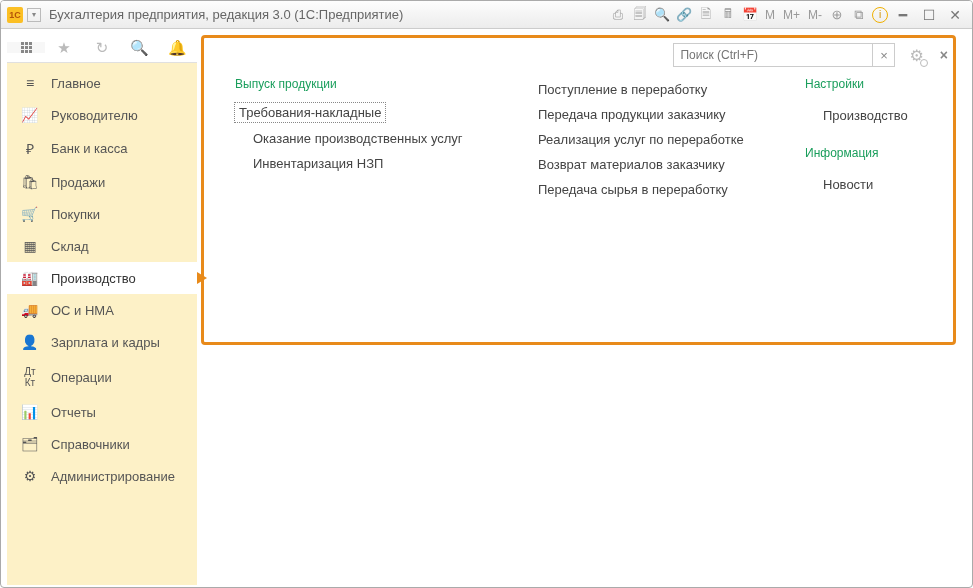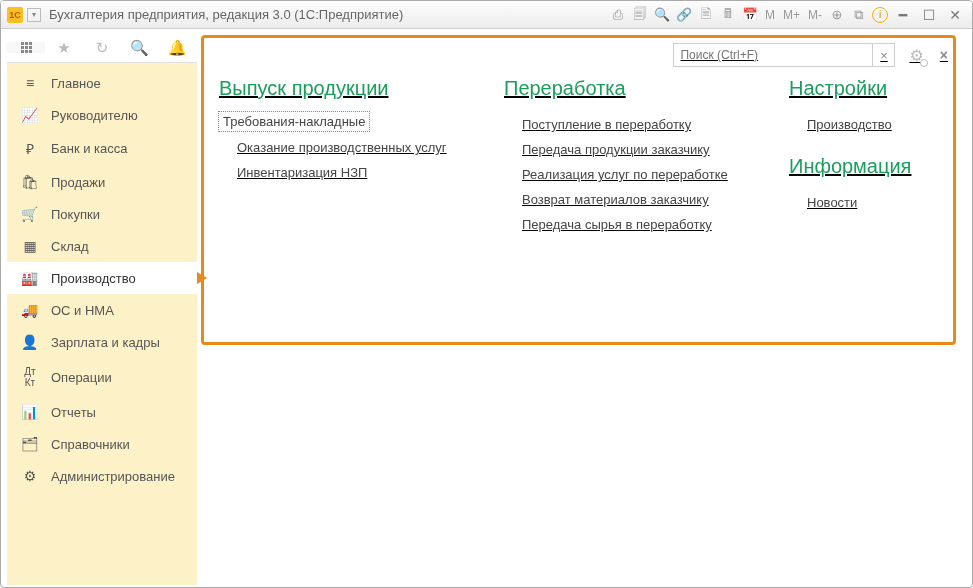--- a/index.html
+++ b/index.html
@@ -117,22 +117,21 @@
     width: 0; height: 0;
     border-top: 6px solid transparent;
     border-bottom: 6px solid transparent;
     border-left: 10px solid #e88a1a;
   }
 
   
   .content-wrap {
     flex: 1;
     position: relative;
-    padding: 4px 0 0 12px;
-    text-decoration: underline;
+    padding: 4px 0 0 28px;
   }
   .highlight-box {
     position: absolute;
     left: 4px;
     top: 2px;
     right: 10px;
     height: 310px;
     border: 3px solid #e88a1a;
     border-radius: 4px;
     pointer-events: none;
@@ -170,21 +169,21 @@
     display: flex;
     padding: 0 10px;
     gap: 30px;
   }
   .col { flex: 0 0 auto; }
   .col1 { width: 255px; }
   .col2 { width: 255px; }
   .col3 { width: 140px; }
   .section-title {
     color: #1a9e5c;
-    font-size: 20px;
+    font-size: 12px;
     margin-bottom: 12px;
     cursor: pointer;
   }
   .section-title.mt { margin-top: 18px; }
   .link {
     color: #444;
     padding: 5px 0 5px 18px;
     cursor: pointer;
     font-size: 13px;
   }
@@ -309,21 +308,20 @@
       <div class="close-panel">×</div>
     </div>
     <div class="columns">
       <div class="col col1">
         <div class="section-title">Выпуск продукции</div>
         <div class="link boxed">Требования-накладные</div>
         <div class="link">Оказание производственных услуг</div>
         <div class="link">Инвентаризация НЗП</div>
       </div>
       <div class="col col2">
-        <div class="section-title">Переработка</div>
         <div class="link">Поступление в переработку</div>
         <div class="link">Передача продукции заказчику</div>
         <div class="link">Реализация услуг по переработке</div>
         <div class="link">Возврат материалов заказчику</div>
         <div class="link">Передача сырья в переработку</div>
       </div>
       <div class="col col3">
         <div class="section-title">Настройки</div>
         <div class="link">Производство</div>
         <div class="section-title mt">Информация</div>

